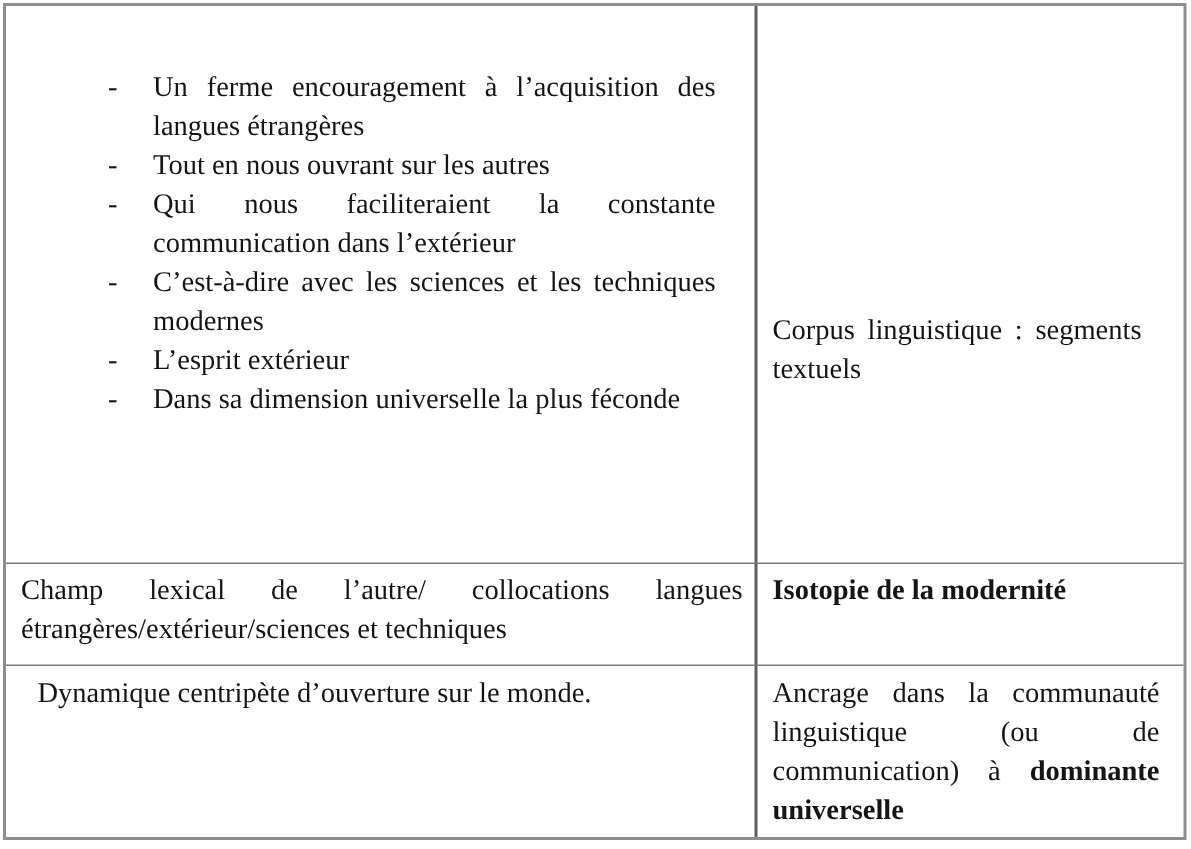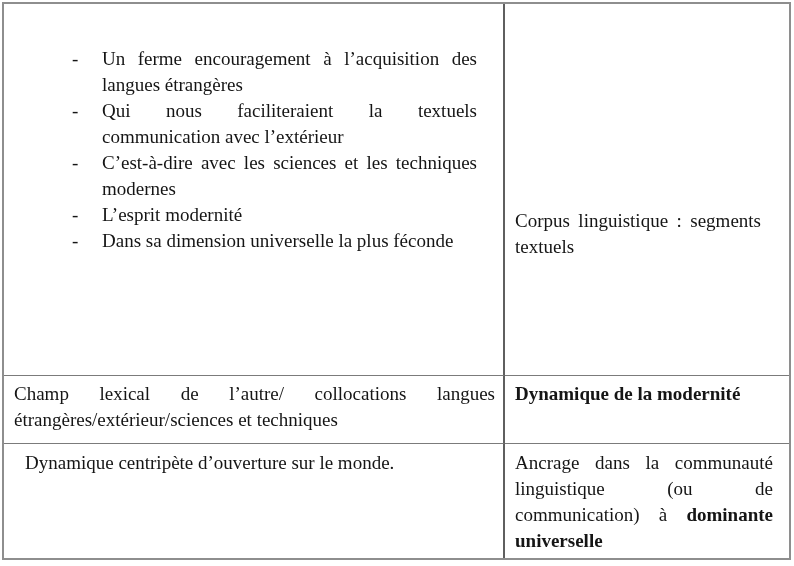--- a/index.html
+++ b/index.html
@@ -66,43 +66,46 @@
 <body>
 
 <div class="page">
   <div class="tbl">
 
     <div class="cell c-left r-top cell-list">
       <div class="li">
         <span class="dash">-</span><span>Un ferme encouragement à l’acquisition des langues étrangères</span>
       </div>
       <div class="li">
-        <span class="dash">-</span><span>Qui nous faciliteraient la textuels communication avec l’extérieur</span>
+        <span class="dash">-</span><span>Tout en nous ouvrant sur les autres</span>
+      </div>
+      <div class="li">
+        <span class="dash">-</span><span>Qui nous faciliteraient la constante communication dans l’extérieur</span>
       </div>
       <div class="li">
         <span class="dash">-</span><span>C’est-à-dire avec les sciences et les techniques modernes</span>
       </div>
       <div class="li">
-        <span class="dash">-</span><span>L’esprit modernité</span>
+        <span class="dash">-</span><span>L’esprit extérieur</span>
       </div>
       <div class="li">
         <span class="dash">-</span><span>Dans sa dimension universelle la plus féconde</span>
       </div>
     </div>
 
     <div class="cell r-top cell-corpus">
       <span>Corpus linguistique : segments textuels</span>
     </div>
 
     <div class="cell c-left r-mid cell-champ">
       <span>Champ lexical de l’autre/ collocations langues étrangères/extérieur/sciences et techniques</span>
     </div>
 
     <div class="cell r-mid cell-isotopie">
-      <span>Dynamique de la modernité</span>
+      <span>Isotopie de la modernité</span>
     </div>
 
     <div class="cell c-left cell-dynamique">
       <span>Dynamique centripète d’ouverture sur le monde.</span>
     </div>
 
     <div class="cell cell-ancrage">
       <span>Ancrage dans la communauté linguistique (ou de communication) à </span><b>dominante universelle</b>
     </div>
 

